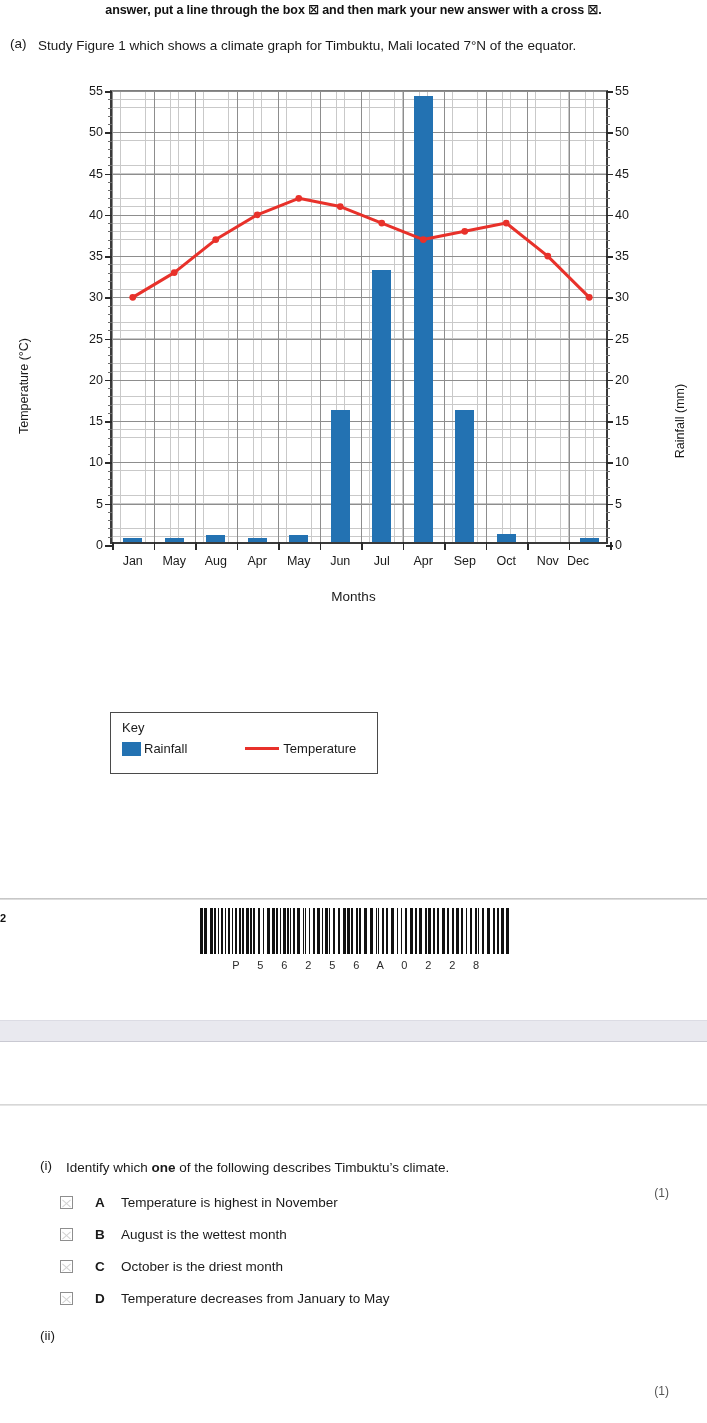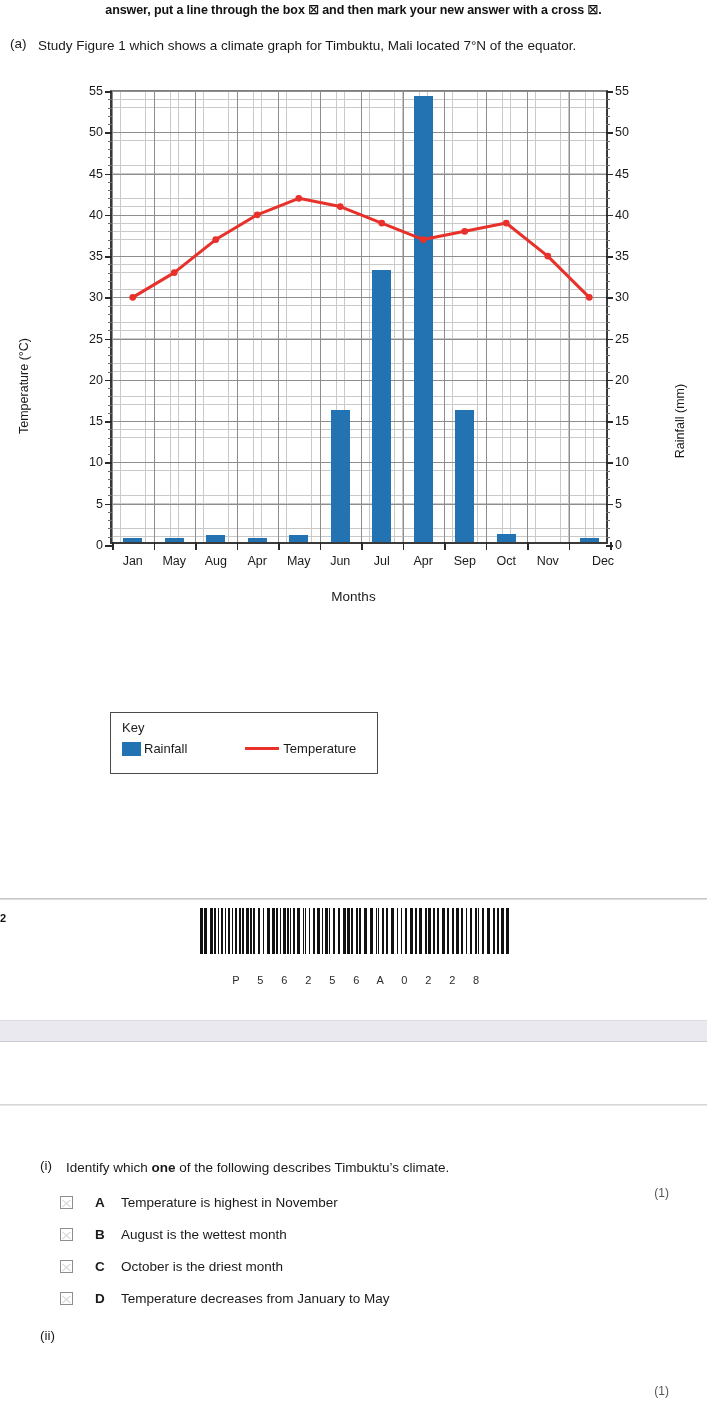--- a/index.html
+++ b/index.html
@@ -115,21 +115,21 @@
 
   
   .rule{ position:absolute; left:0; width:707px; }
   #rule-top{ top:898px; height:2px; background:linear-gradient(to bottom,#bdbdbd,#e6e6e6); }
   #page-number{
     position:absolute; top:912px; left:0; font-size:11px; font-weight:bold; color:#111;
   }
   #barcode-wrap{ position:absolute; top:908px; left:196px; width:320px; text-align:center; }
   #barcode-bars{ height:46px; width:316px; }
   #barcode-text{
-    font-size:11px; letter-spacing:7.4px; color:#2b2b2b; margin-top:16px;
+    font-size:11px; letter-spacing:7.4px; color:#2b2b2b; margin-top:1px;
     font-family:"Liberation Sans", sans-serif; text-indent:7px;
   }
   #band-a{ top:1020px; height:22px; background:#e9e9ef; border-top:1px solid #dcdce4; border-bottom:1px solid #c9c9d2; }
   #rule-bottom{ top:1104px; height:2px; background:linear-gradient(to bottom,#d0d0d0,#ececec); }
 
   
   #q-section{ position:absolute; top:1158px; left:0; width:707px; }
   .q-row{ display:flex; padding-left:40px; }
   .q-num{ width:26px; flex:none; font-size:13.5px; }
   .q-text{ font-size:13.5px; line-height:20px; }
@@ -364,21 +364,21 @@
         <div class="month-label" style="left: 62.25px;">May</div>
         <div class="month-label" style="left: 103.75px;">Aug</div>
         <div class="month-label" style="left: 145.25px;">Apr</div>
         <div class="month-label" style="left: 186.75px;">May</div>
         <div class="month-label" style="left: 228.25px;">Jun</div>
         <div class="month-label" style="left: 269.75px;">Jul</div>
         <div class="month-label" style="left: 311.25px;">Apr</div>
         <div class="month-label" style="left: 352.75px;">Sep</div>
         <div class="month-label" style="left: 394.25px;">Oct</div>
         <div class="month-label" style="left: 435.75px;">Nov</div>
-        <div class="month-label" style="left: 491px;">Dec</div>
+        <div class="month-label" style="left: 466px;">Dec</div>
       </div>
   </div>
 
   <div id="key-box">
     <div id="key-title">Key</div>
     <div class="key-row">
       <span class="key-swatch"></span>
       <span>Rainfall</span>
       <span class="key-line"></span>
       <span>Temperature</span>

